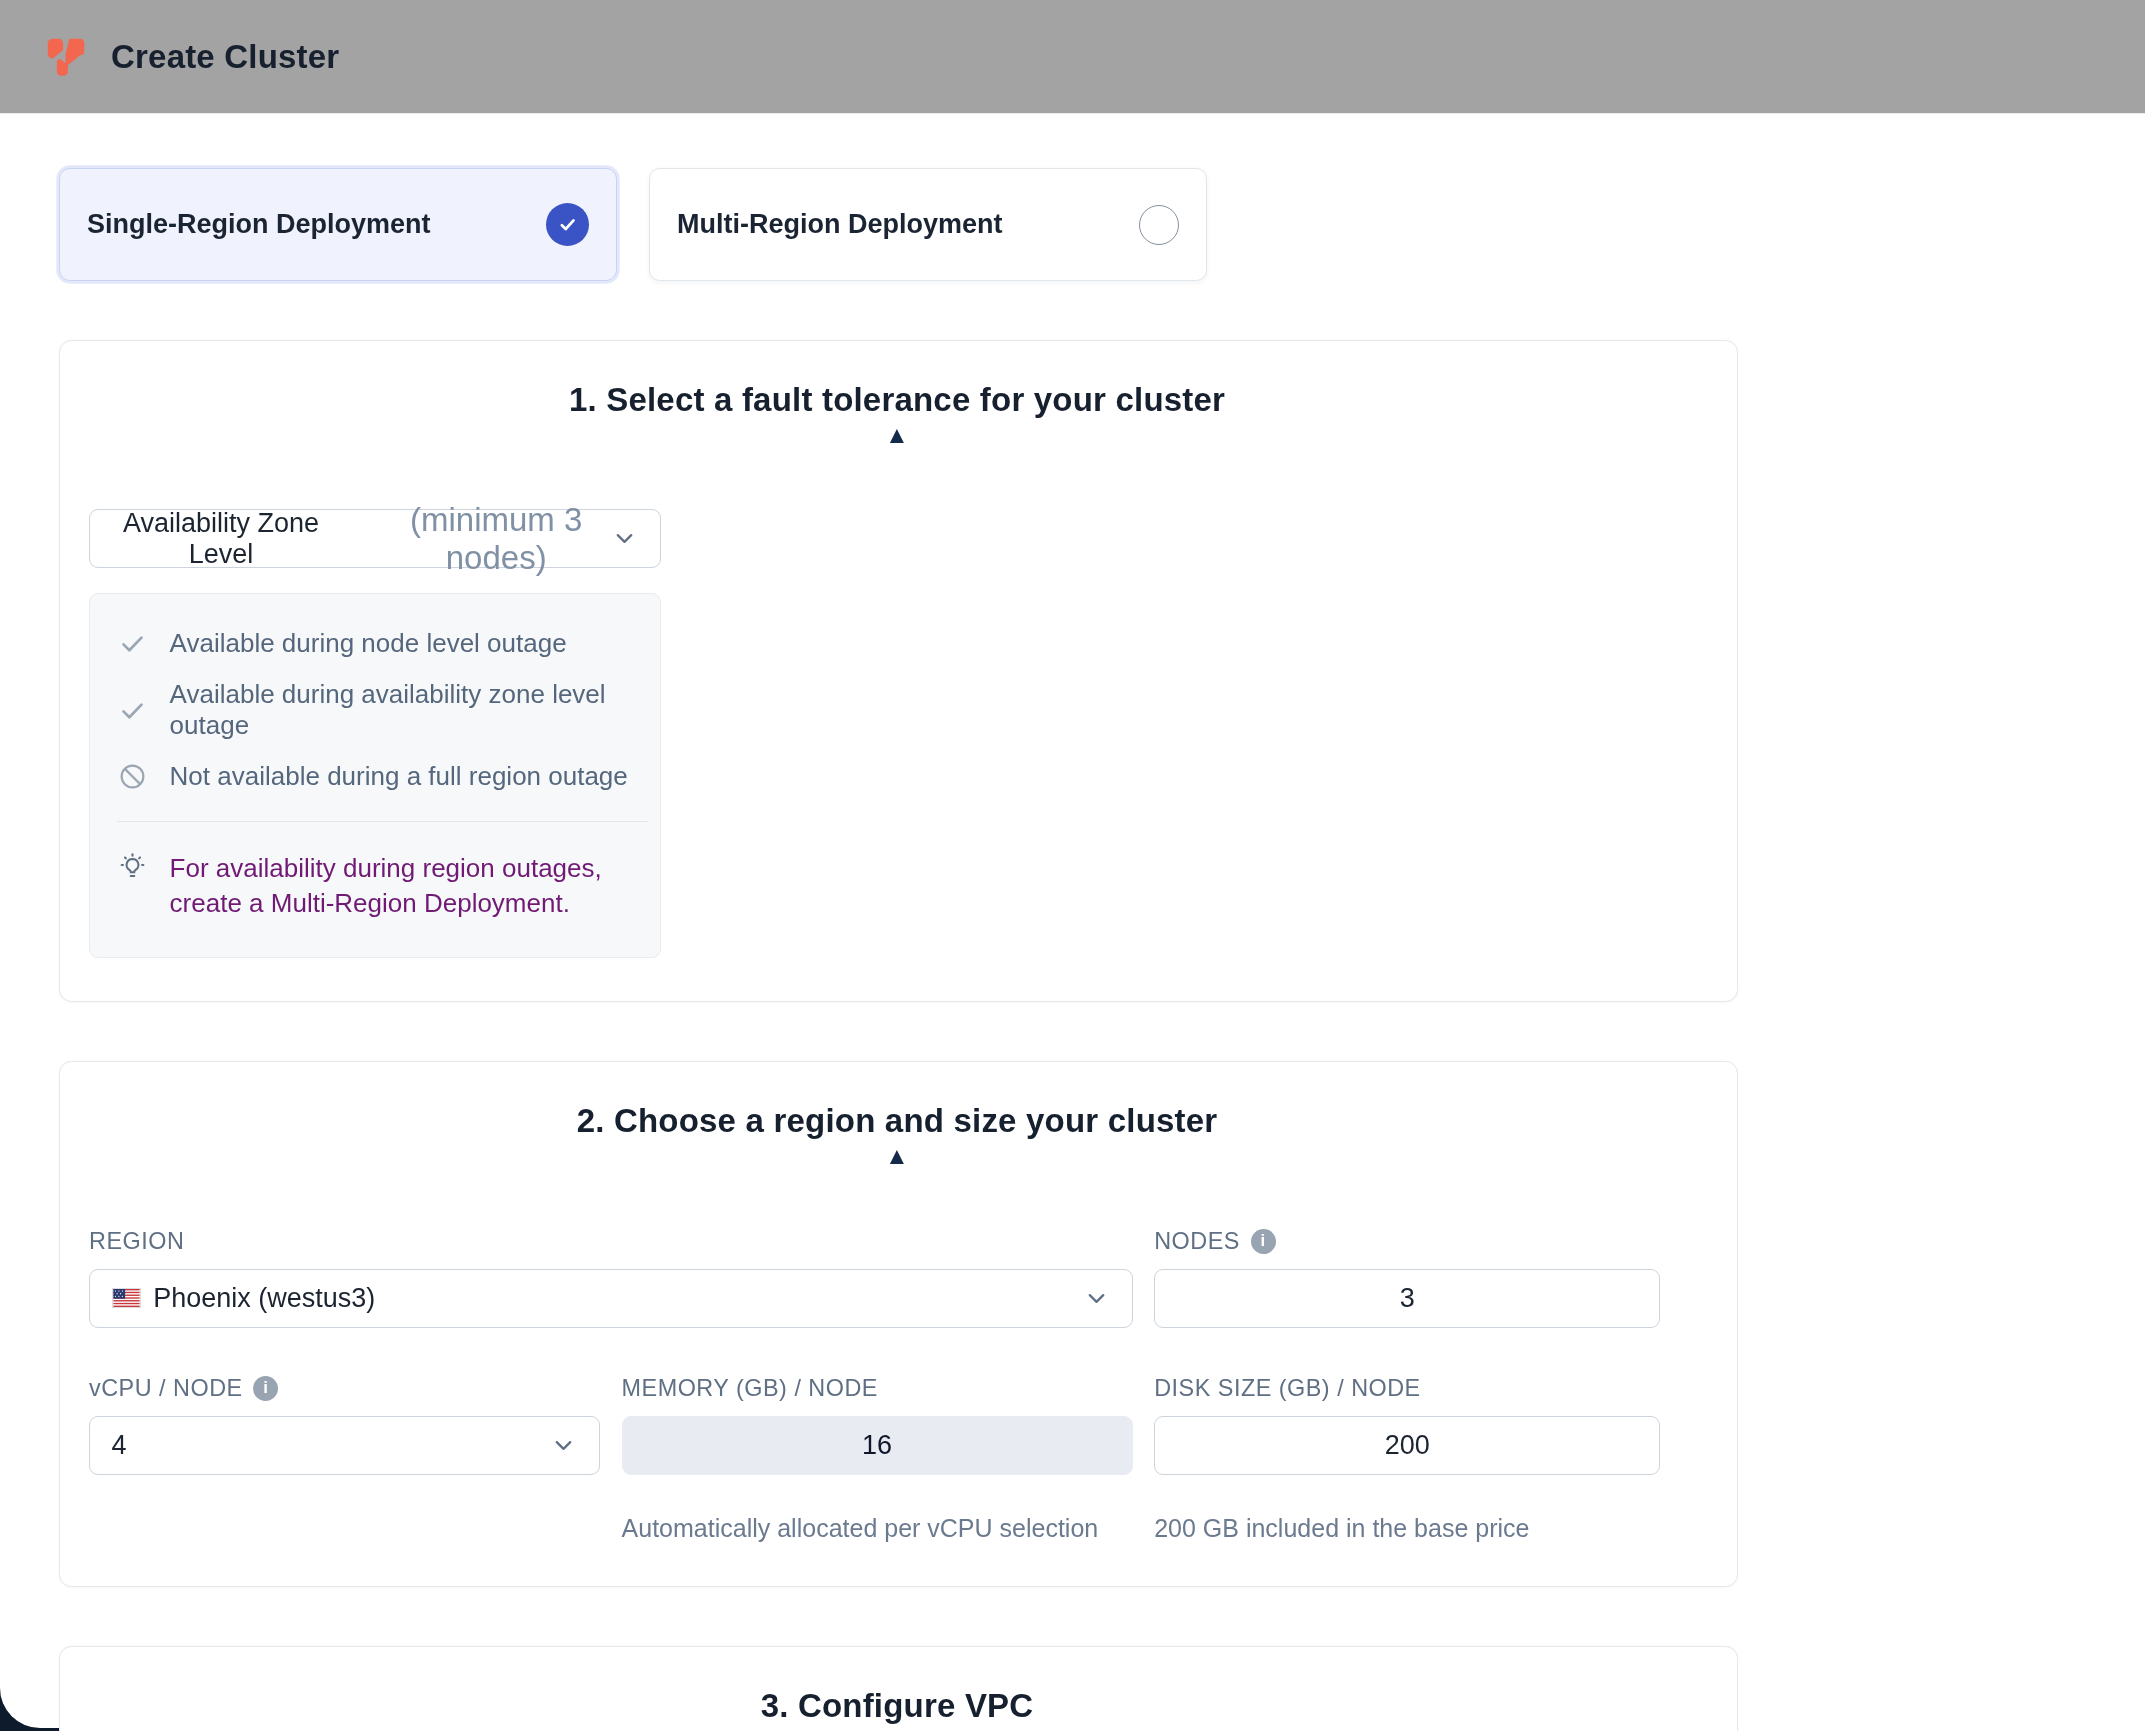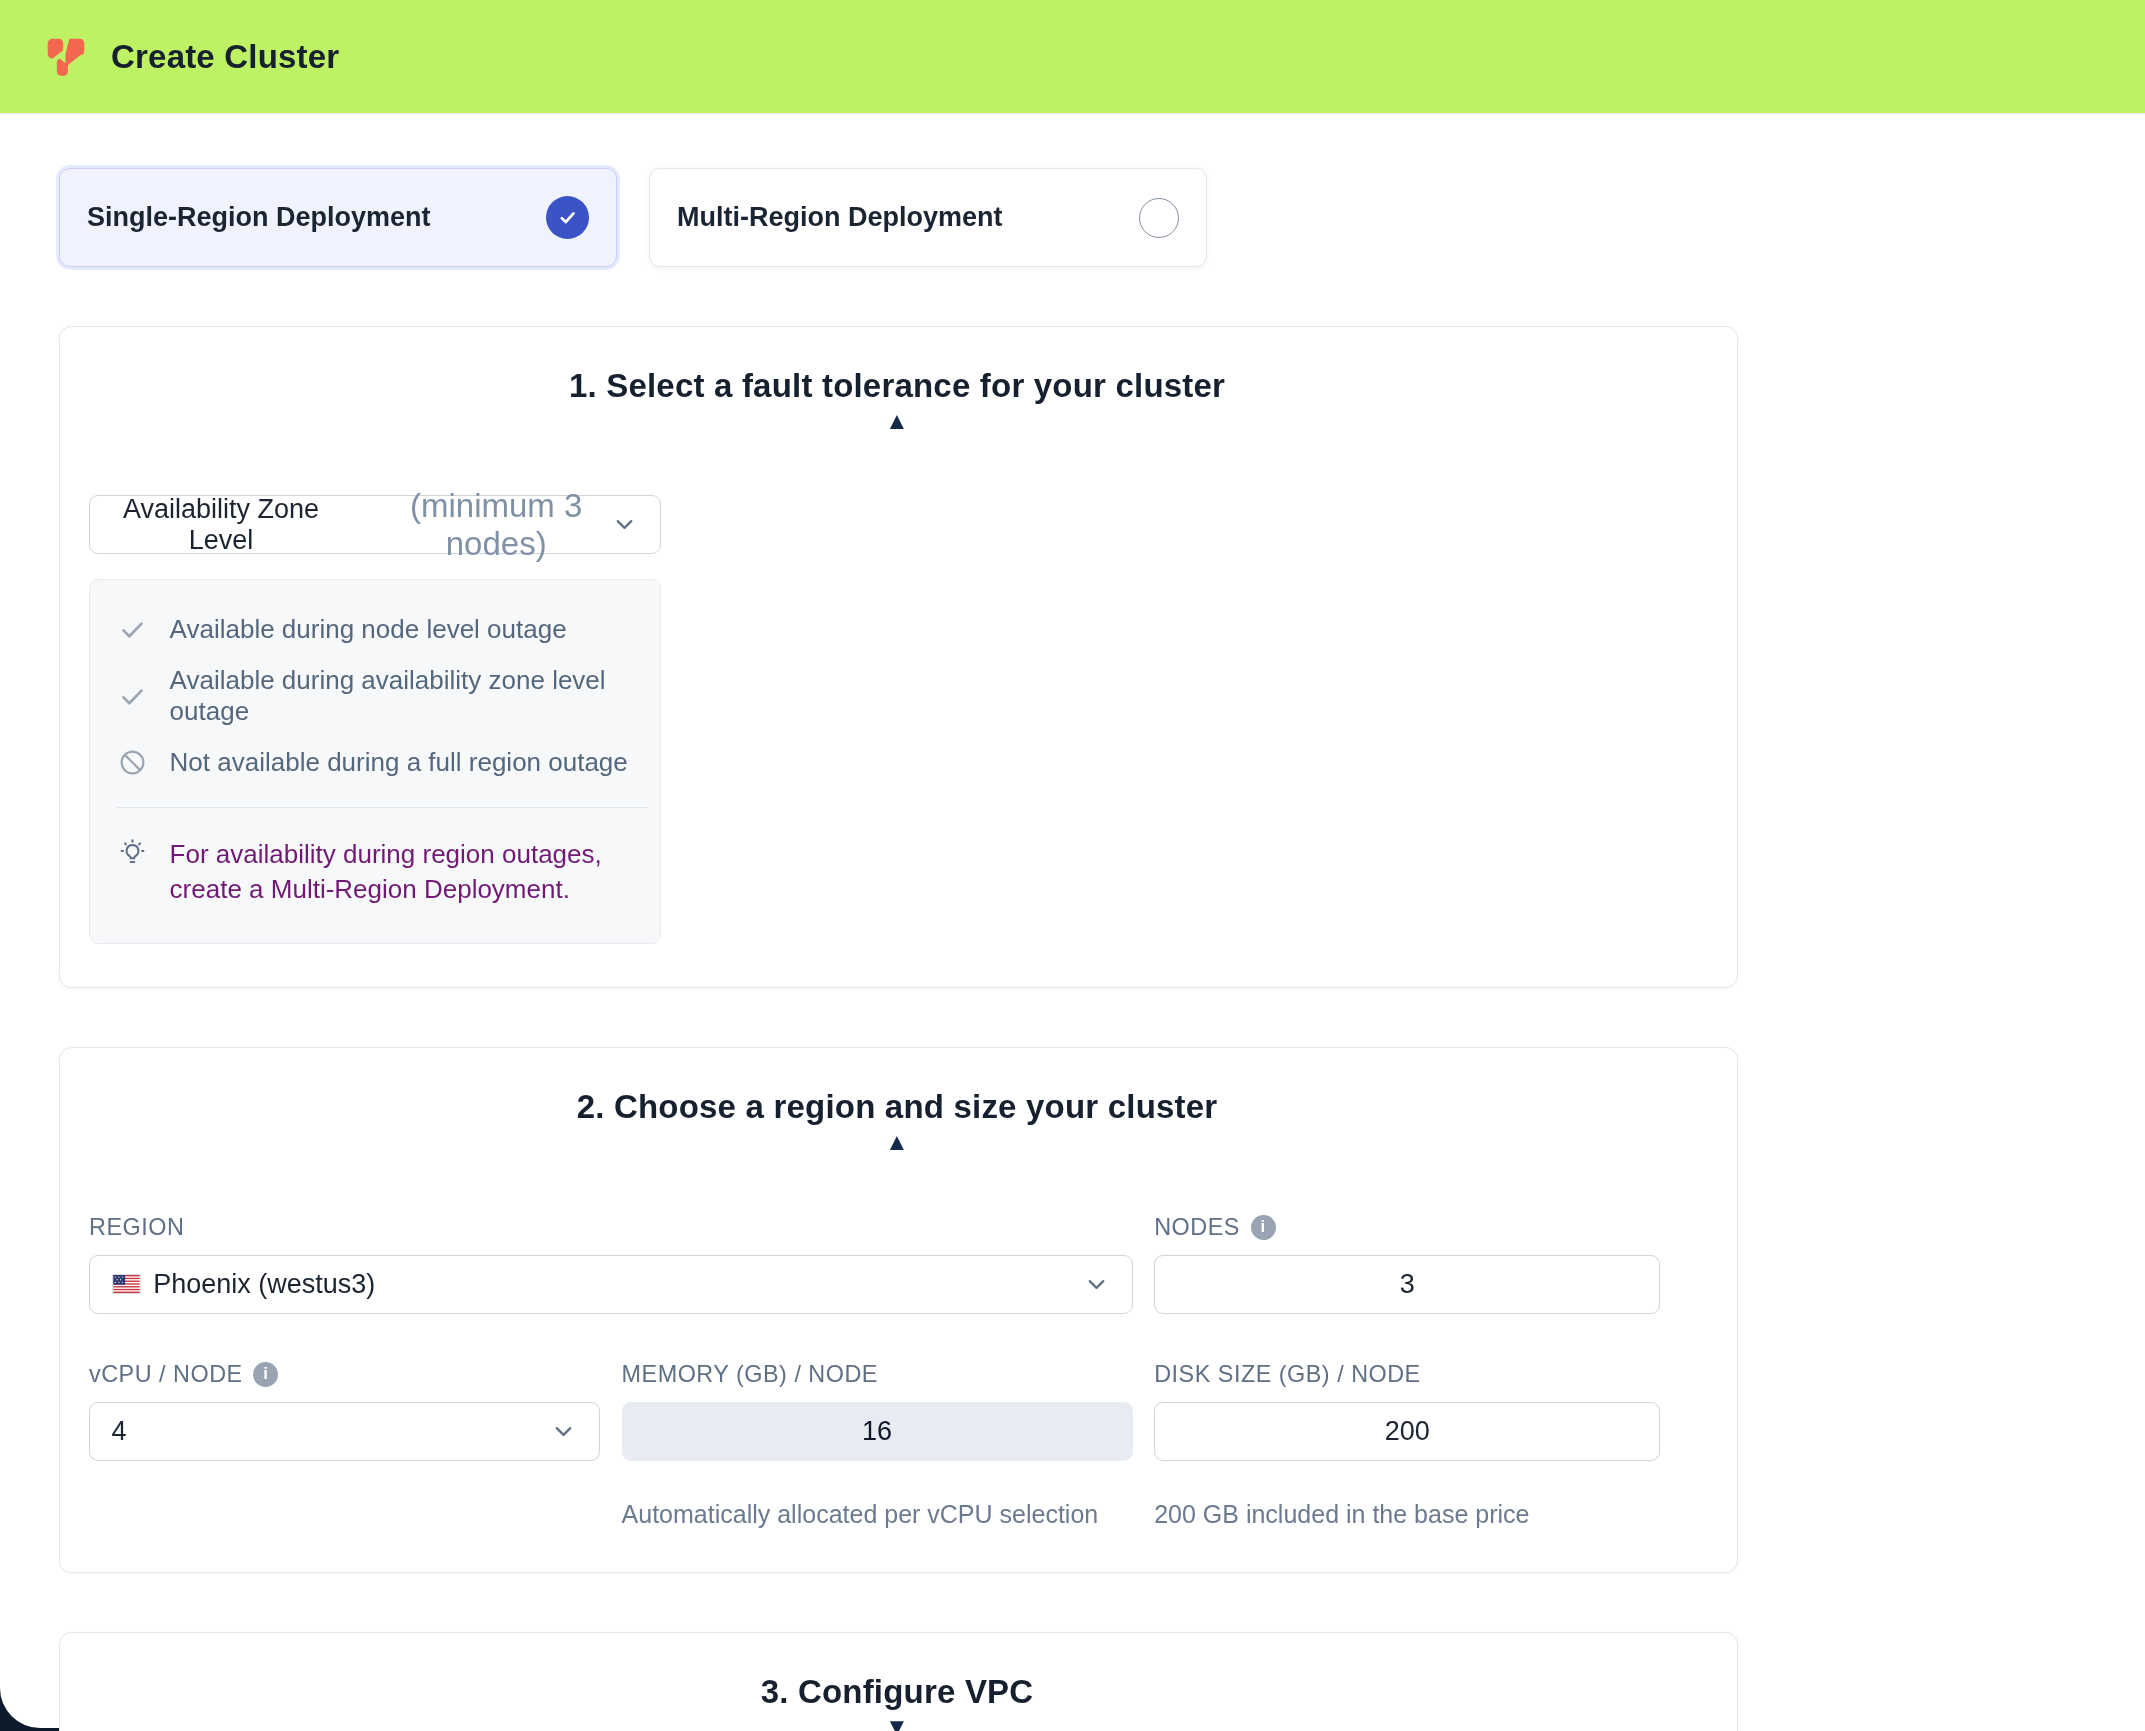--- a/index.html
+++ b/index.html
@@ -11,35 +11,35 @@
     overflow:hidden;
     color:#1A2433;
   }
 
   
   .header {
     height:114px;
     display:flex; align-items:center;
     padding-left:41px;
     border-bottom:0.9px solid #E8EAEE;
-    background:#bef264;
+    background:#a3a3a3;
   }
   .logo { width:50px; height:50px; }
   .header-title {
     font-size:33px; font-weight:700; color:#16202E;
     margin-left:20px; letter-spacing:0.2px;
   }
 
   
   .content { margin-left:59px; width:1679px; position:relative; z-index:2; }
 
   
   .cards { display:flex; gap:32px; margin-top:54px; }
   .dep-card {
-    width:558px; height:99px;
+    width:558px; height:113px;
     display:flex; align-items:center; justify-content:space-between;
     padding:0 27px;
     border-radius:10.8px;
     background:#fff;
     border:0.9px solid #E2E5EA;
     box-shadow:0 1.8px 5.4px rgba(20,30,60,0.05);
     cursor:pointer;
   }
   .dep-card.selected {
     background:#F0F3FD;

